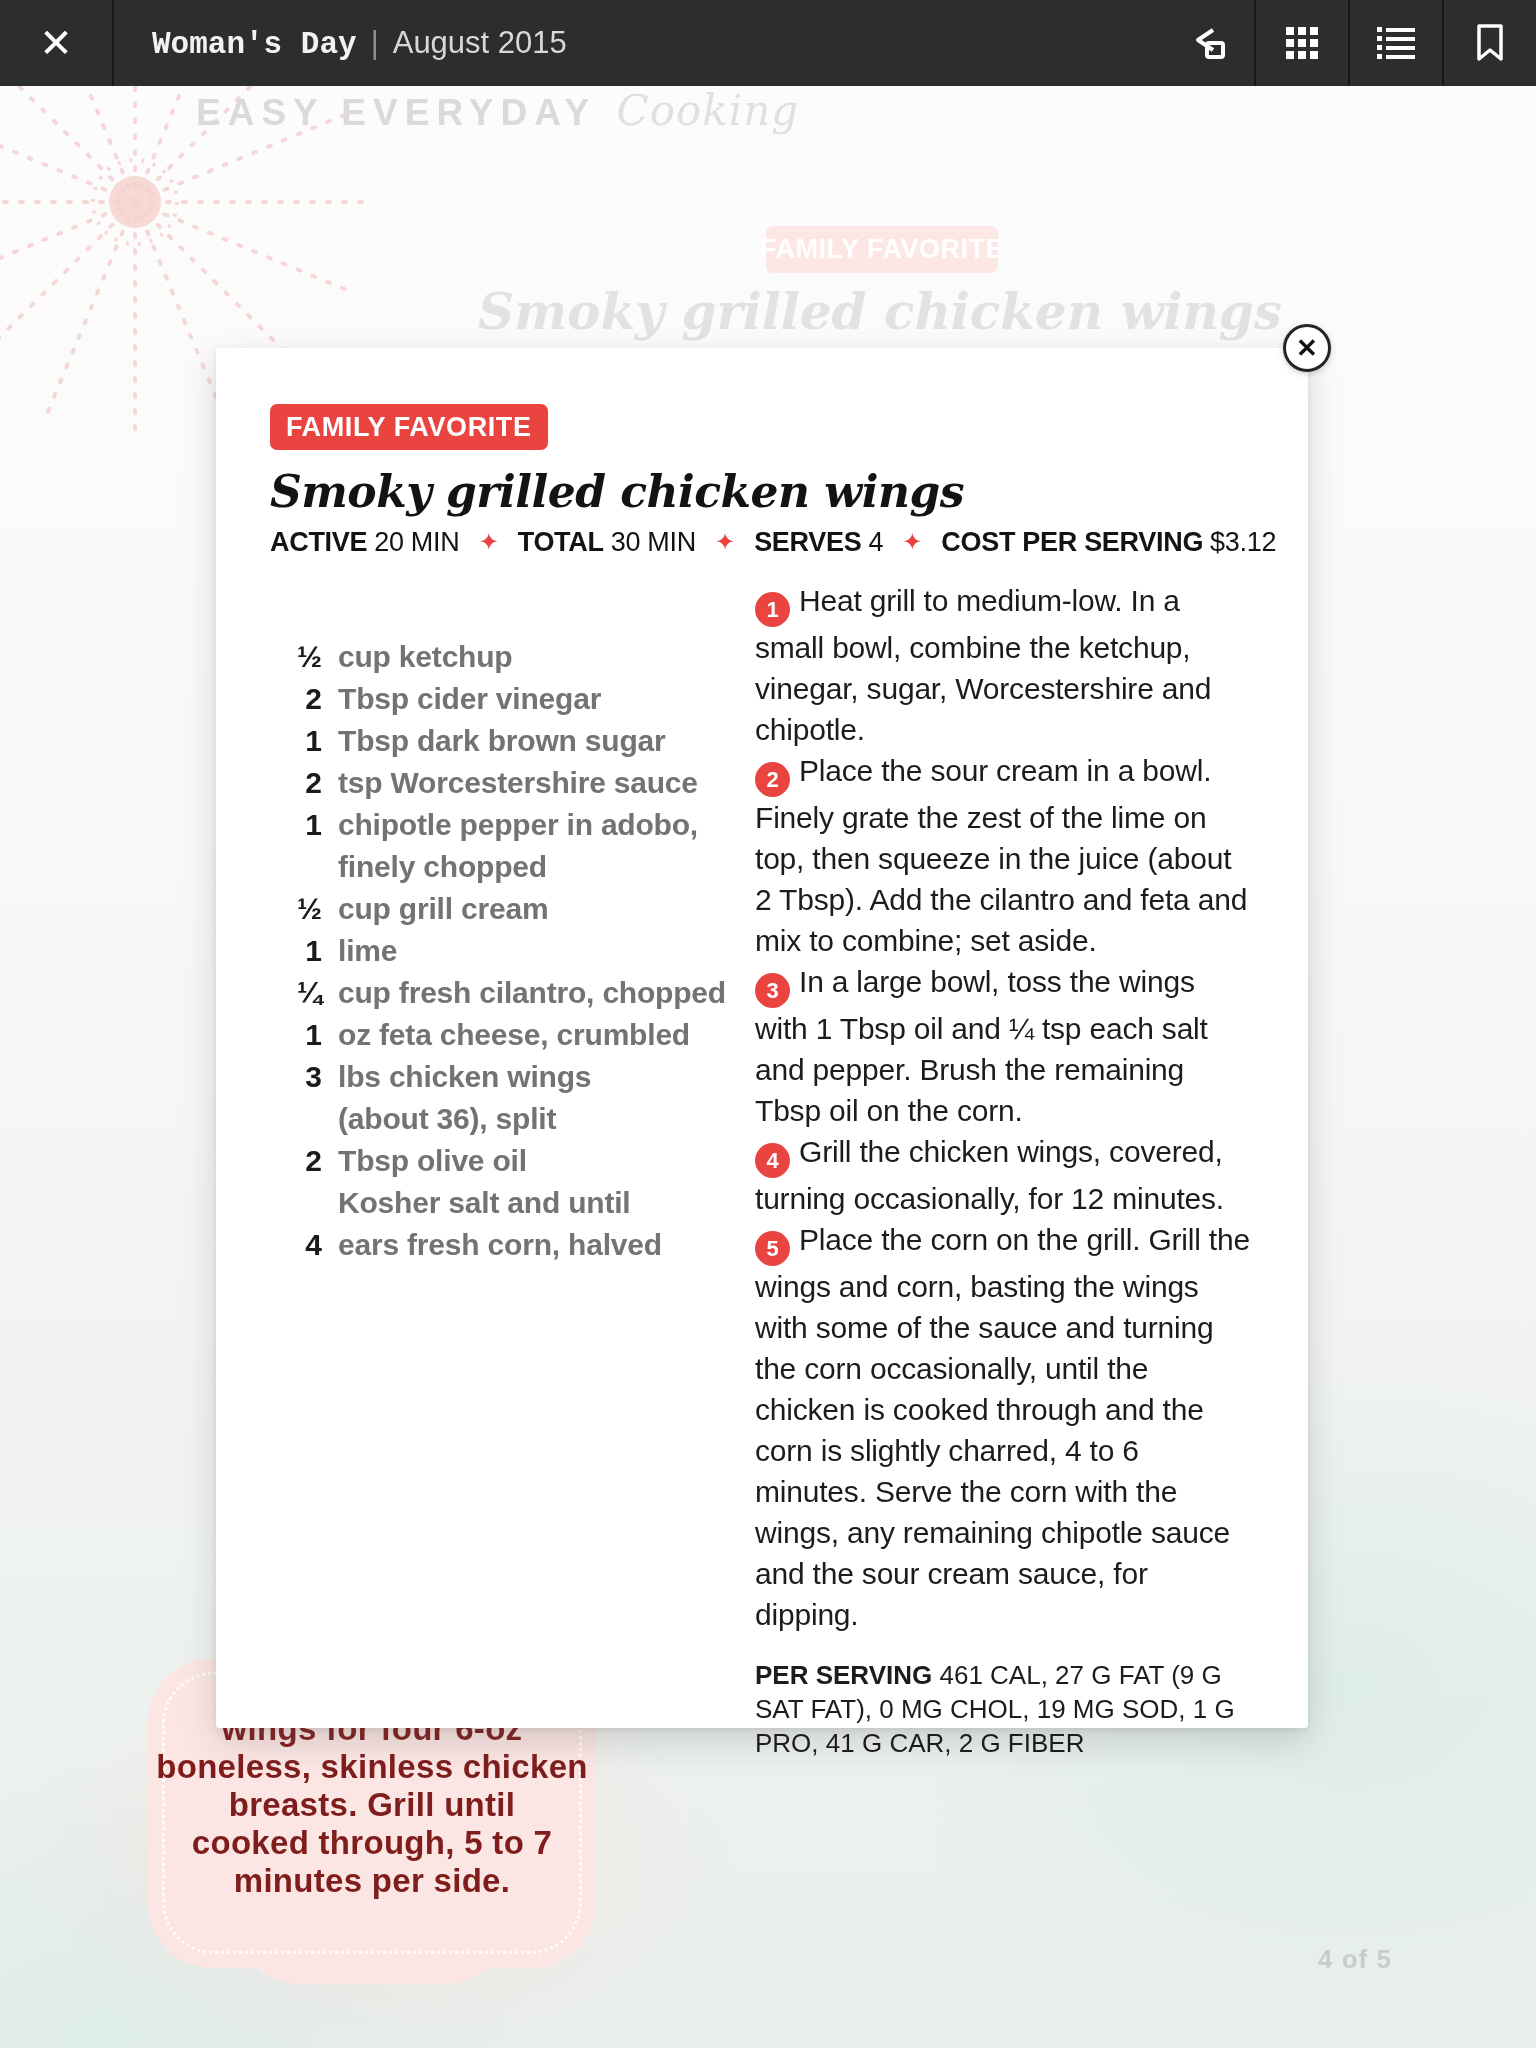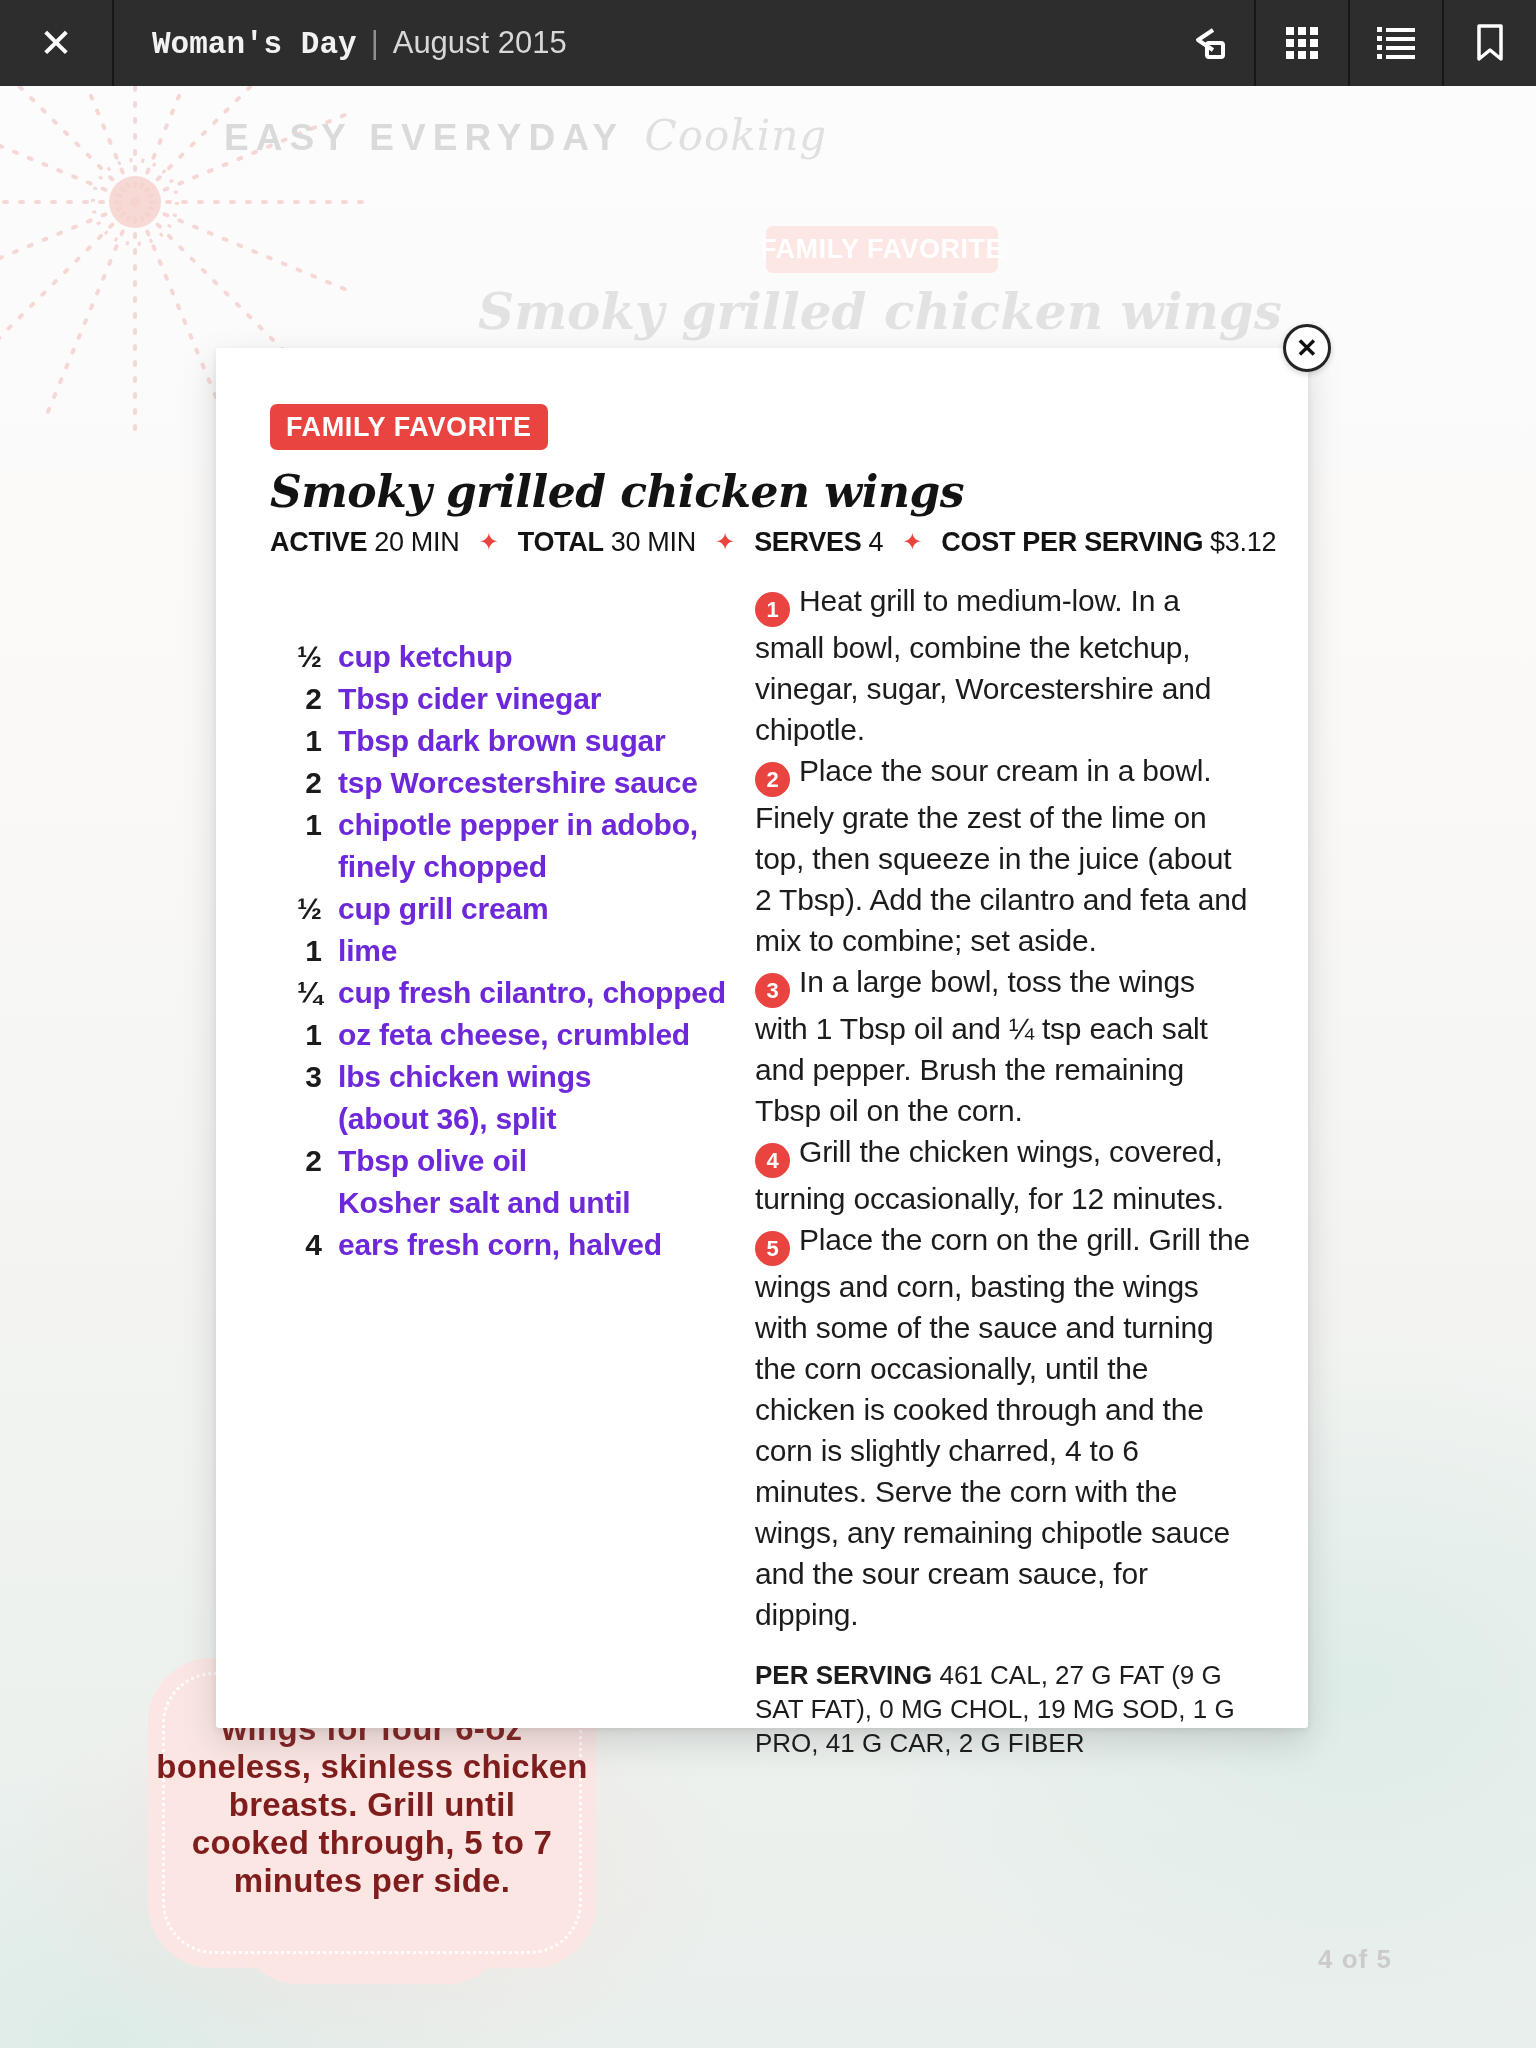--- a/index.html
+++ b/index.html
@@ -37,21 +37,21 @@
     background:
       radial-gradient(520px 300px at 370px 1780px, rgba(248,215,212,0.45), rgba(248,215,212,0) 70%),
       radial-gradient(700px 500px at 1350px 1600px, rgba(210,232,226,0.55), rgba(210,232,226,0) 70%),
       radial-gradient(600px 400px at 100px 1950px, rgba(214,234,229,0.6), rgba(214,234,229,0) 70%),
       linear-gradient(180deg,#fdfcfc 0%, #faf9f8 35%, #f5f5f3 55%, #eef2ef 78%, #e9efec 100%);
     overflow:hidden;
   }
 
   .sunburst { position:absolute; left:-145px; top:-114px; width:560px; height:460px; opacity:.75; }
 
-  .eyebrow { position:absolute; left:196px; top:25px; white-space:nowrap;margin-left:28px; }
+  .eyebrow { position:absolute; left:196px; top:0; white-space:nowrap; }
   .eyebrow .eb-bold {
     font-size:37px; font-weight:bold; letter-spacing:7px; color:#dadada;
   }
   .eyebrow .eb-script {
     font-family:"DejaVu Serif", serif; font-style:italic; font-size:42px; color:#e0e0e0; margin-left:16px; letter-spacing:1px;
   }
 
   .ghost-badge {
     position:absolute; left:766px; top:140px; width:232px; height:47px;
     background:#fce7e4; border-radius:7px; display:flex; align-items:center; justify-content:center;
@@ -88,21 +88,21 @@
   }
   .meta-line { margin-top:10px; font-size:27px; color:#131313; white-space:nowrap; letter-spacing:-0.3px; }
   .meta-item .m-label { font-weight:bold; }
   .meta-item .m-value { font-weight:400; margin-left:7px; }
   .meta-diamond { color:#e94440; font-size:24px; margin:0 12px; position:relative; top:-1px; }
 
   .cols { display:flex; align-items:flex-start; }
   .col-ingredients { width:470px; margin-left:8px; margin-top:78px; }
   .ing-row { display:grid; grid-template-columns:44px 1fr; column-gap:16px; }
   .ing-qty { text-align:right; font-weight:bold; font-size:30px; line-height:42px; color:#1b1b1b; }
-  .ing-text { font-weight:bold; font-size:30px; line-height:42px; color:#6d28d9; letter-spacing:-0.2px; }
+  .ing-text { font-weight:bold; font-size:30px; line-height:42px; color:#737373; letter-spacing:-0.2px; }
   .ing-text2 { display:block; }
 
   .col-steps { width:498px; margin-left:7px; margin-top:22px; }
   .step { font-size:30px; line-height:41px; color:#1c1c1c; letter-spacing:-0.2px; }
   .step-num {
     display:inline-flex; width:35px; height:35px; border-radius:50%; background:#e94440;
     color:#fff; font-weight:bold; font-size:22px; align-items:center; justify-content:center;
     margin-right:9px; vertical-align:-6px;
   }
   .per-serving { margin-top:23px; font-size:26px; line-height:34px; color:#1c1c1c; letter-spacing:0; width:498px; }

